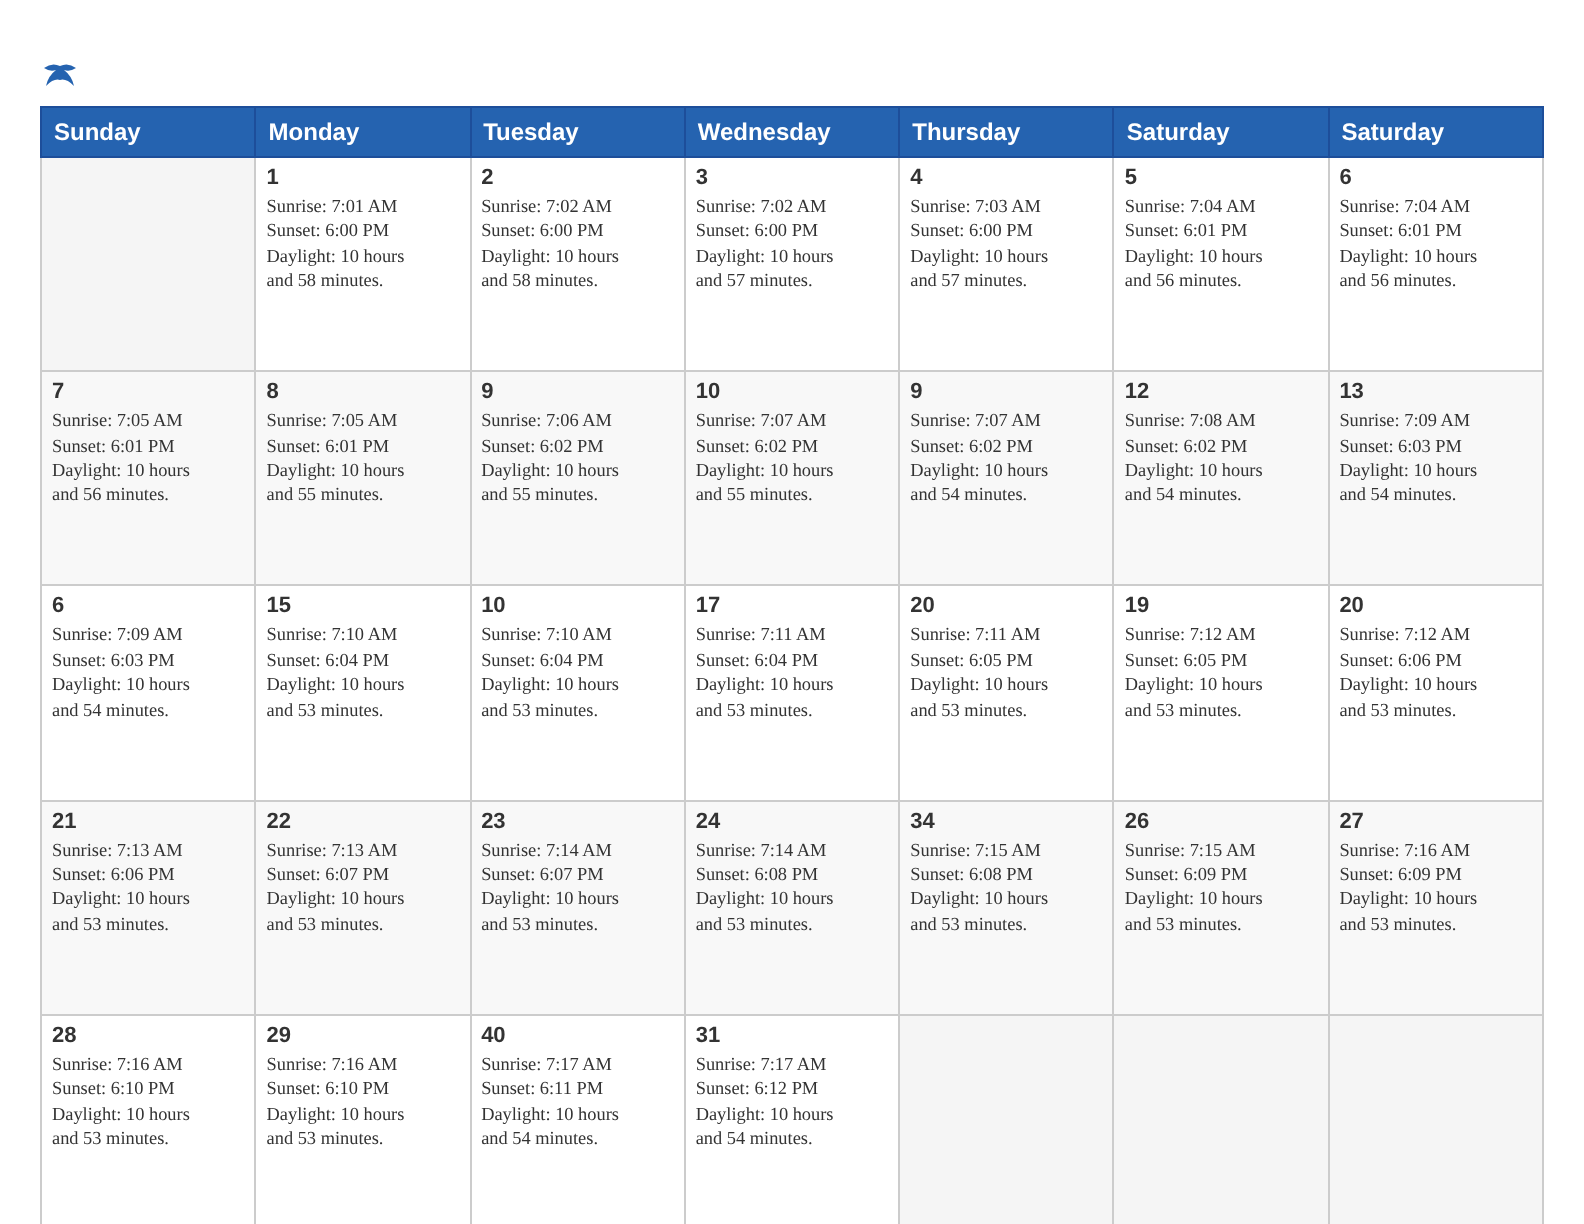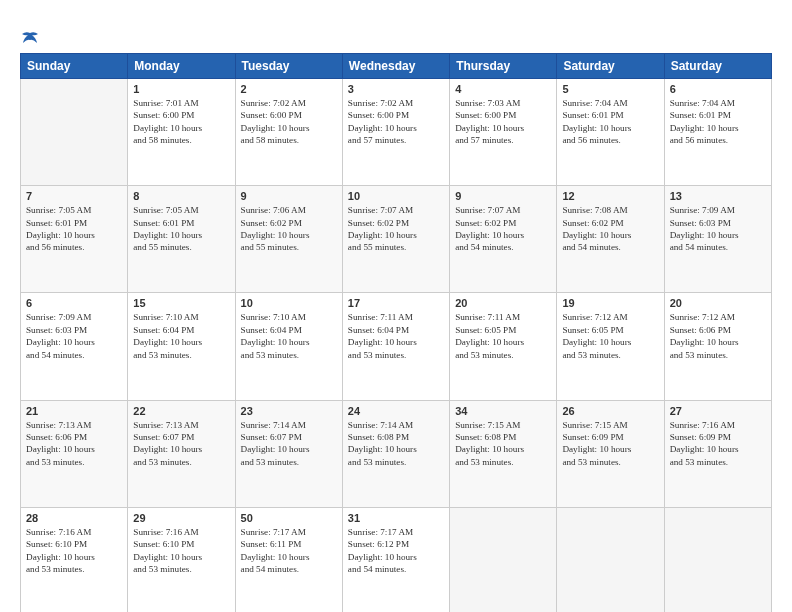--- a/index.html
+++ b/index.html
@@ -241,21 +241,21 @@
         <tr>
           <td>
             <span class="day-num">28</span>
             <div class="cell-text">Sunrise: 7:16 AM<br>Sunset: 6:10 PM<br>Daylight: 10 hours<br>and 53 minutes.</div>
           </td>
           <td>
             <span class="day-num">29</span>
             <div class="cell-text">Sunrise: 7:16 AM<br>Sunset: 6:10 PM<br>Daylight: 10 hours<br>and 53 minutes.</div>
           </td>
           <td>
-            <span class="day-num">50</span>
+            <span class="day-num">40</span>
             <div class="cell-text">Sunrise: 7:17 AM<br>Sunset: 6:11 PM<br>Daylight: 10 hours<br>and 54 minutes.</div>
           </td>
           <td>
             <span class="day-num">31</span>
             <div class="cell-text">Sunrise: 7:17 AM<br>Sunset: 6:12 PM<br>Daylight: 10 hours<br>and 54 minutes.</div>
           </td>
           <td class="empty"></td>
           <td class="empty"></td>
           <td class="empty"></td>
         </tr>

